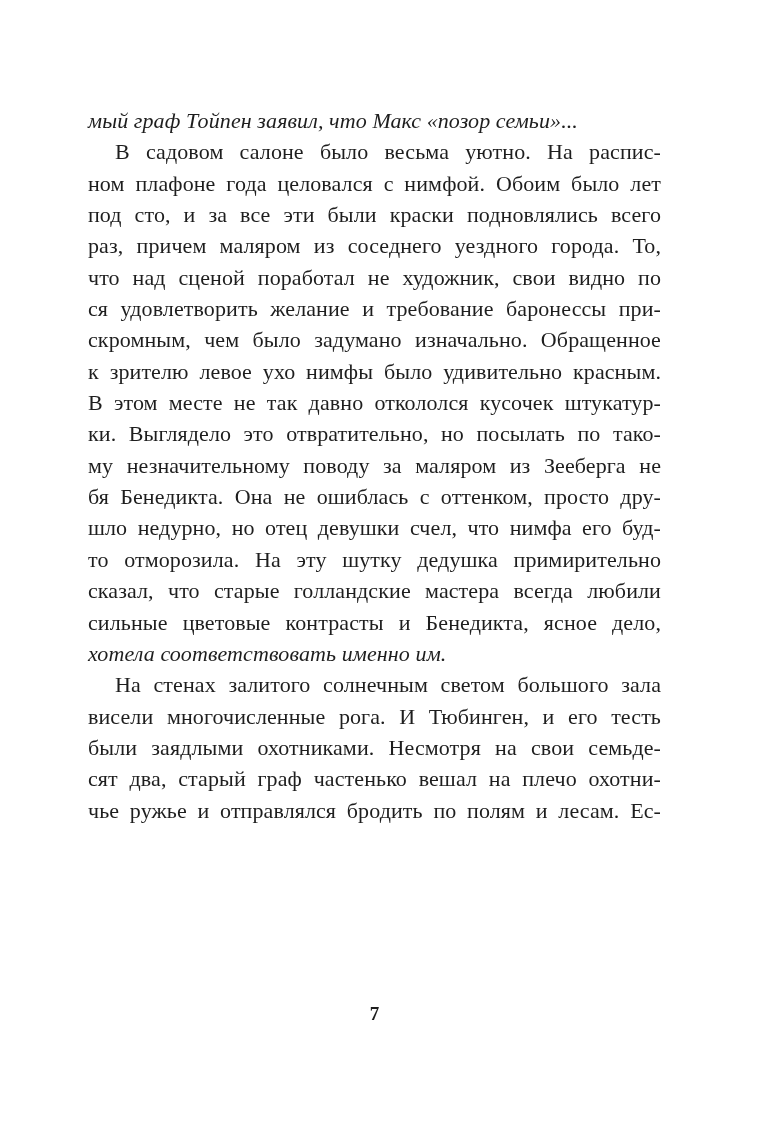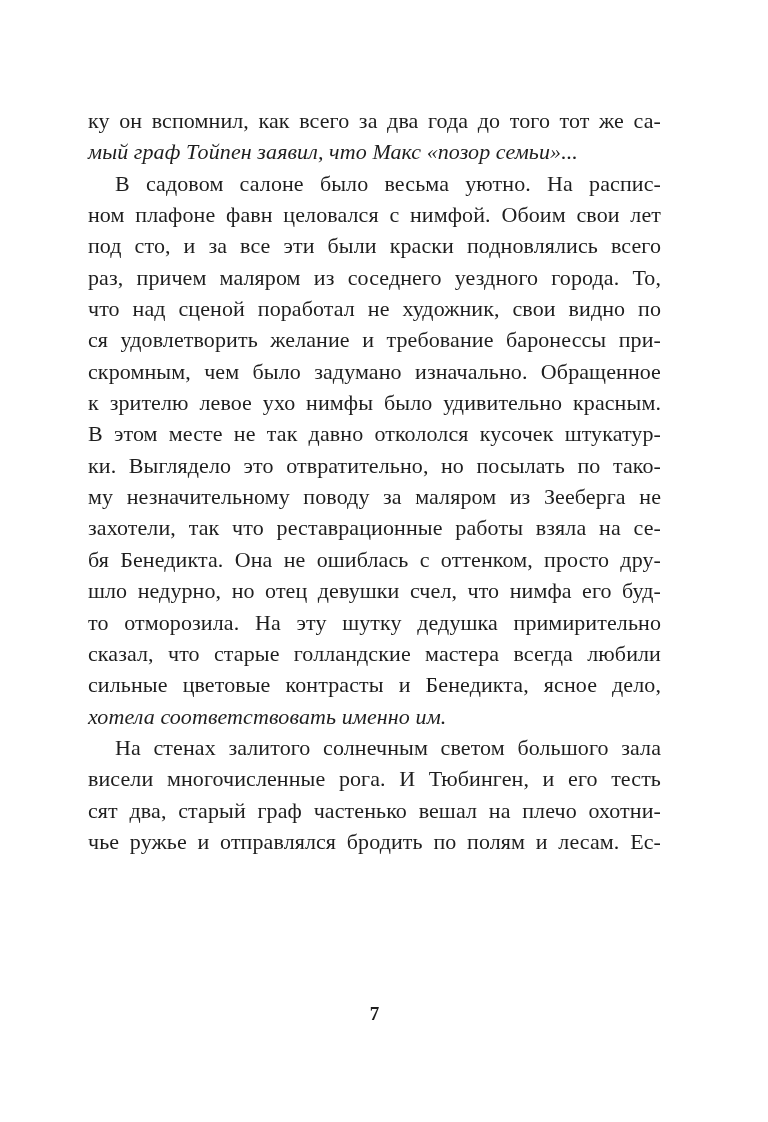--- a/index.html
+++ b/index.html
@@ -50,39 +50,38 @@
     color: #1e1e1e;
     font-size: 19px;
     font-weight: 700;
   }
 </style>
 </head>
 <body style="background: rgb(255, 255, 255);">
 
 <div class="book-page">
   <div class="text-block" style="color: rgb(30, 30, 30);">
-      <div class="line">ку он вспомнил, как всего за два года до того тот же са-</div>
       <div class="line left">мый граф Тойпен заявил, что Макс «позор семьи»...</div>
       <div class="line indent">В садовом салоне было весьма уютно. На распис-</div>
-      <div class="line">ном плафоне фавн целовался с нимфой. Обоим свои лет</div>
+      <div class="line">ном плафоне года целовался с нимфой. Обоим было лет</div>
       <div class="line">под сто, и за все эти были краски подновлялись всего</div>
       <div class="line">раз, причем маляром из соседнего уездного города. То,</div>
       <div class="line">что над сценой поработал не художник, свои видно по</div>
       <div class="line">ся удовлетворить желание и требование баронессы при-</div>
       <div class="line">скромным, чем было задумано изначально. Обращенное</div>
       <div class="line">к зрителю левое ухо нимфы было удивительно красным.</div>
       <div class="line">В этом месте не так давно откололся кусочек штукатур-</div>
       <div class="line">ки. Выглядело это отвратительно, но посылать по тако-</div>
       <div class="line">му незначительному поводу за маляром из Зееберга не</div>
-      <div class="line">захотели, так что реставрационные работы взяла на се-</div>
       <div class="line">бя Бенедикта. Она не ошиблась с оттенком, просто дру-</div>
       <div class="line">шло недурно, но отец девушки счел, что нимфа его буд-</div>
       <div class="line">то отморозила. На эту шутку дедушка примирительно</div>
       <div class="line">сказал, что старые голландские мастера всегда любили</div>
       <div class="line">сильные цветовые контрасты и Бенедикта, ясное дело,</div>
       <div class="line left">хотела соответствовать именно им.</div>
       <div class="line indent">На стенах залитого солнечным светом большого зала</div>
       <div class="line">висели многочисленные рога. И Тюбинген, и его тесть</div>
+      <div class="line">были заядлыми охотниками. Несмотря на свои семьде-</div>
       <div class="line">сят два, старый граф частенько вешал на плечо охотни-</div>
       <div class="line">чье ружье и отправлялся бродить по полям и лесам. Ес-</div>
     </div>
   <div class="page-number" style="color: rgb(30, 30, 30);">7</div>
 </div>
 
 </body></html>

